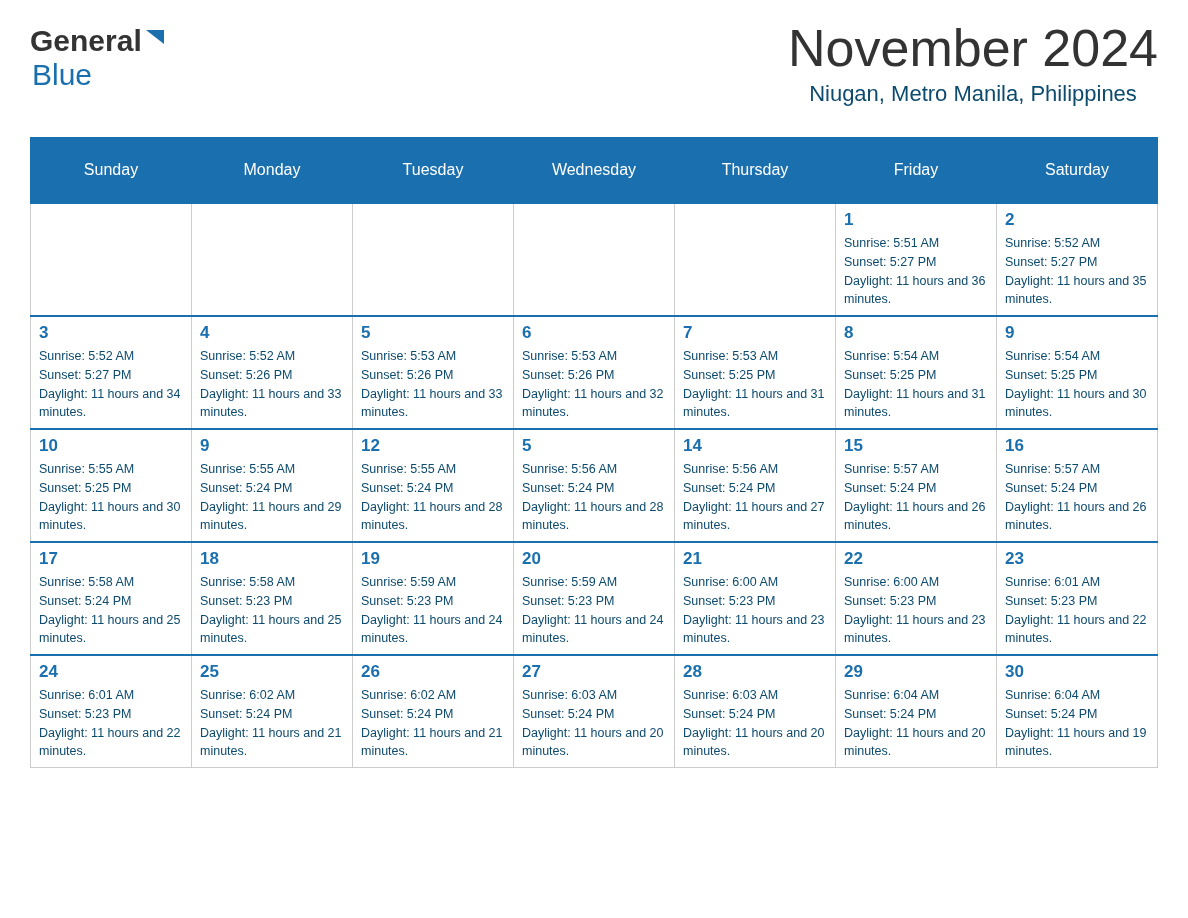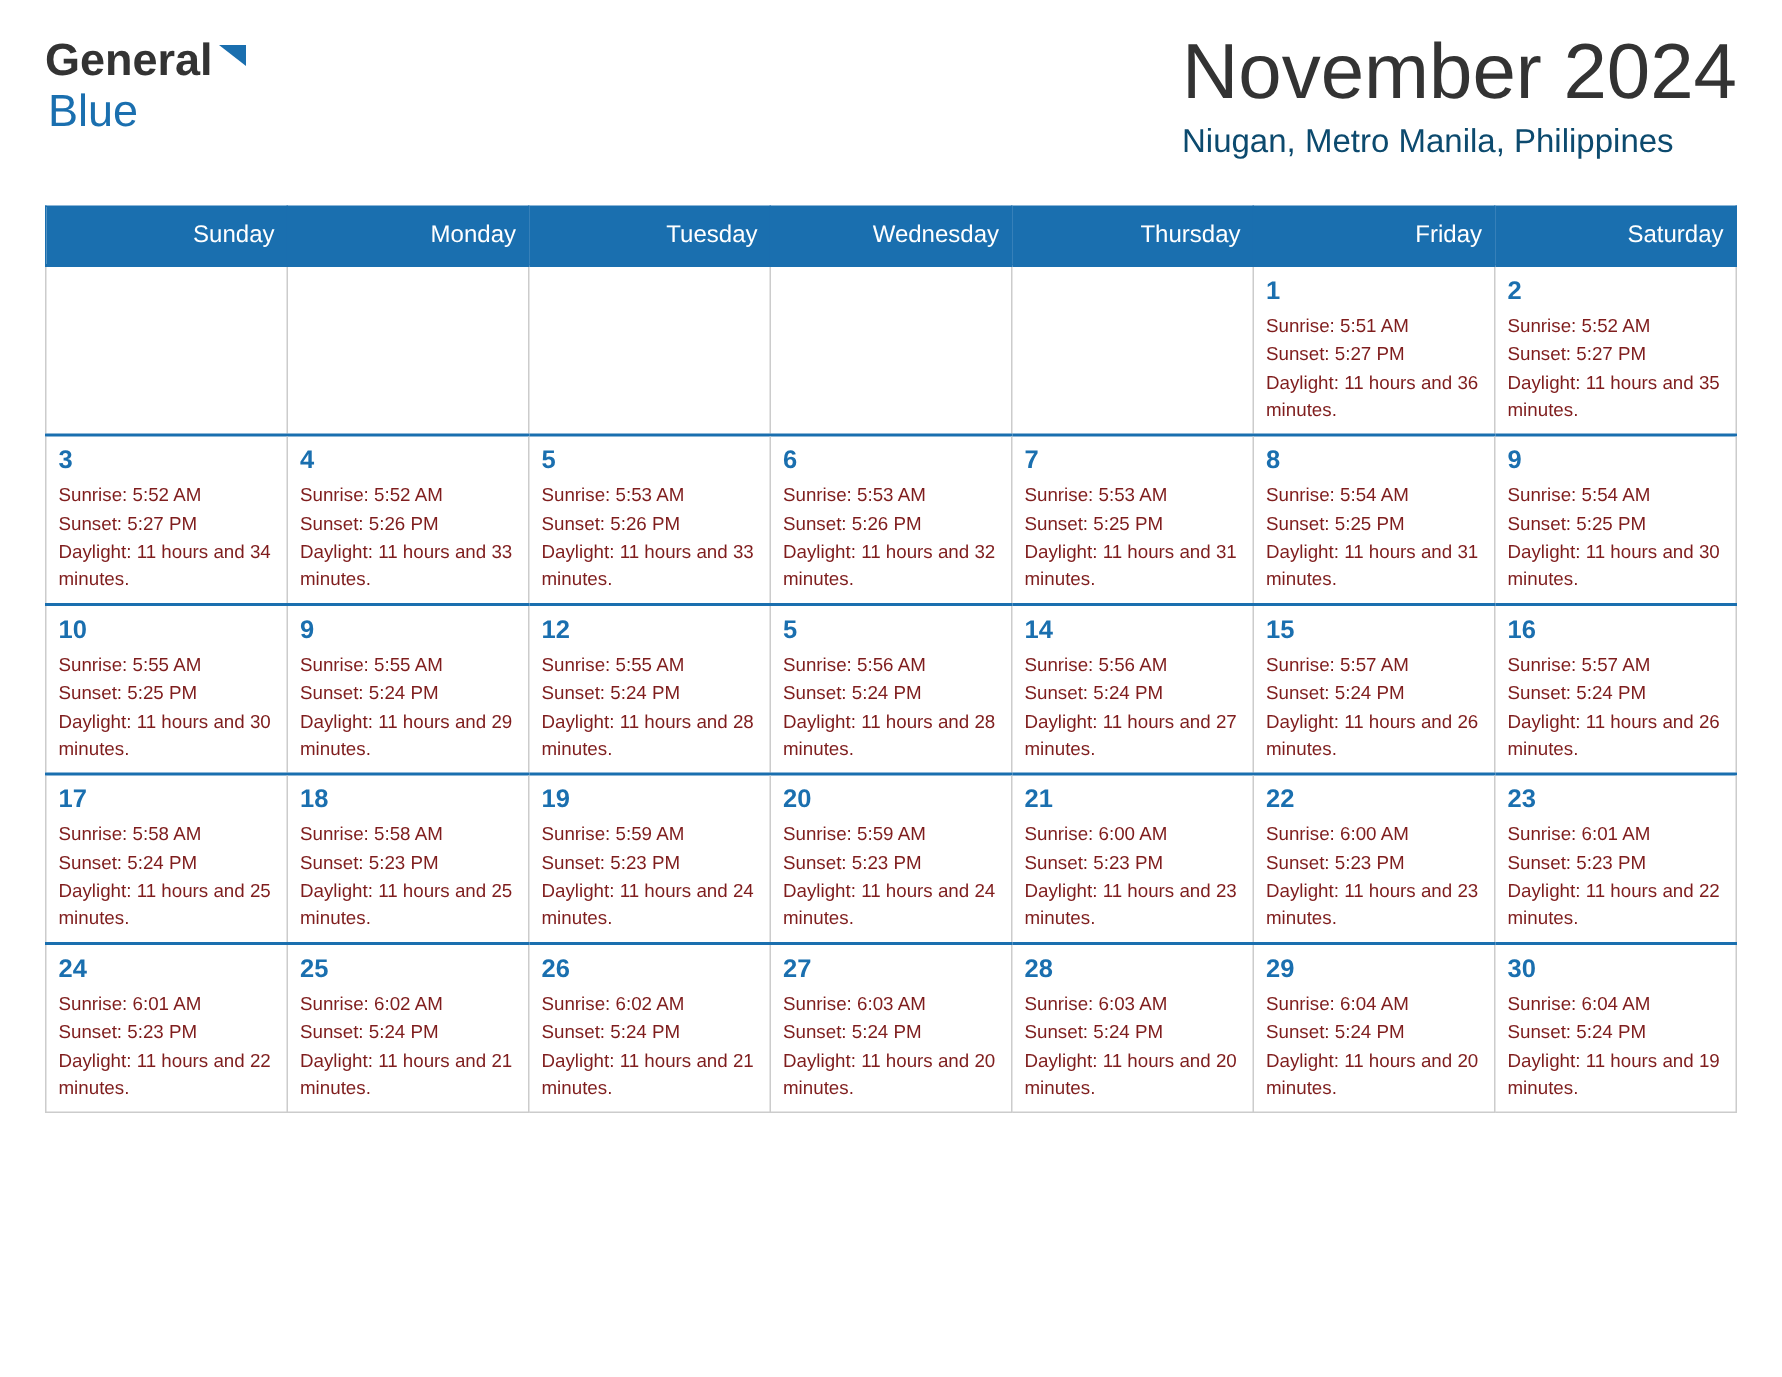--- a/index.html
+++ b/index.html
@@ -11,21 +11,21 @@
       min-height: 918px;
       padding: 20px 30px;
     }
     .header {
       display: flex;
       align-items: flex-start;
       justify-content: space-between;
       margin-bottom: 30px;
     }
     .title-area {
-      text-align: left;
+      text-align: center;
     }
     .month-title {
       font-size: 52px;
       font-weight: normal;
       color: #333;
       line-height: 1.1;
     }
     .location-title {
       font-size: 22px;
       color: #0c4a6e;
@@ -35,22 +35,22 @@
     .calendar {
       width: 100%;
       border-collapse: collapse;
       border: 1px solid #aaa;
     }
     .calendar th {
       background: #1a6faf;
       color: #fff;
       font-size: 16px;
       font-weight: normal;
-      padding: 10px 8px;
-      text-align: right;
+      padding: 23px 8px;
+      text-align: center;
       border: 1px solid #1a6faf;
     }
     .calendar td {
       vertical-align: top;
       padding: 6px 8px;
       border: 1px solid #ccc;
       width: calc(100% / 7);
       min-height: 110px;
       font-size: 13px;
       color: #333;
@@ -62,21 +62,21 @@
     .day-number {
       font-size: 17px;
       font-weight: bold;
       color: #1a6faf;
       display: block;
       margin-bottom: 4px;
     }
     .day-info {
       font-size: 12.5px;
       line-height: 1.5;
-      color: #7f1d1d;
+      color: #0c4a6e;
     }
     .empty-cell {
       background: #f9f9f9;
     }
     
     .logo-container {
       display: flex;
       flex-direction: column;
       align-items: flex-start;
       padding-top: 4px;

